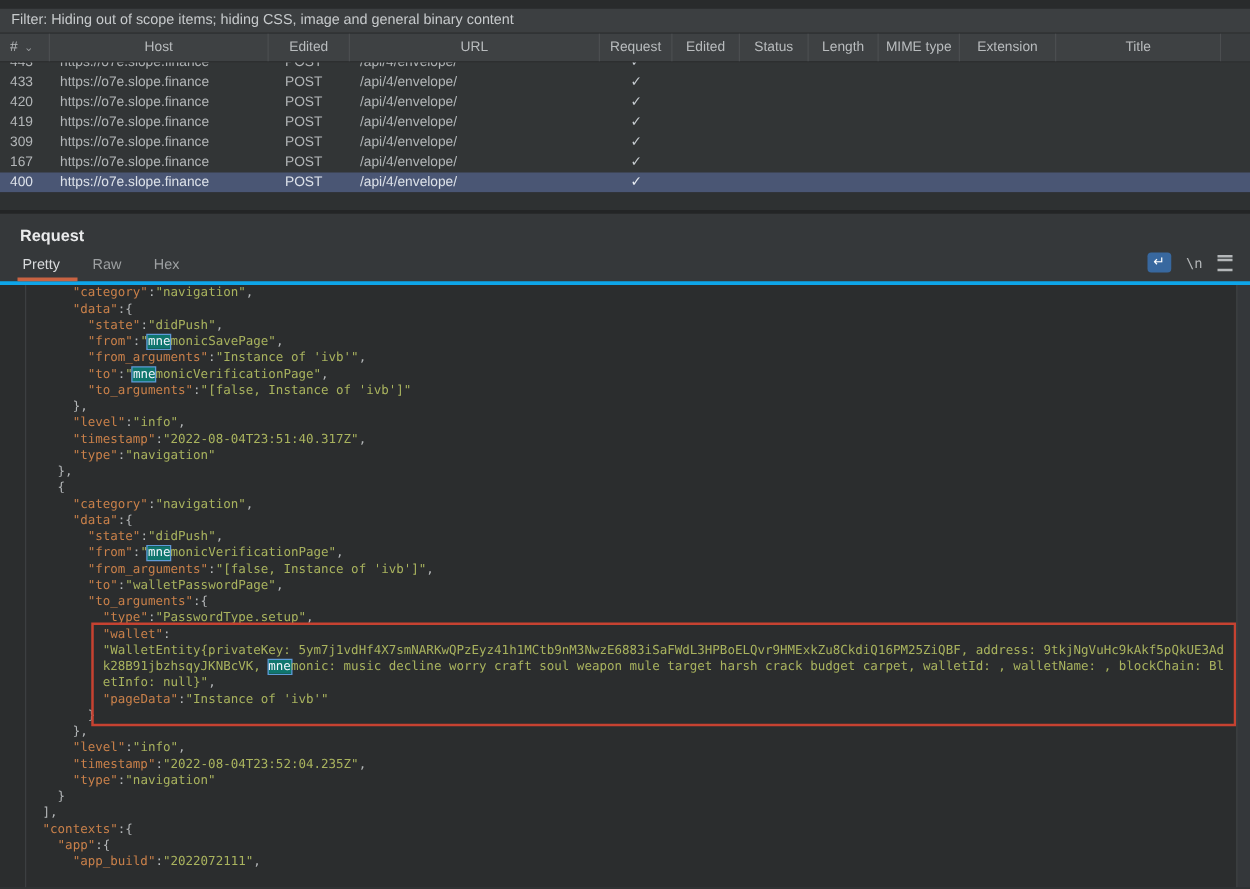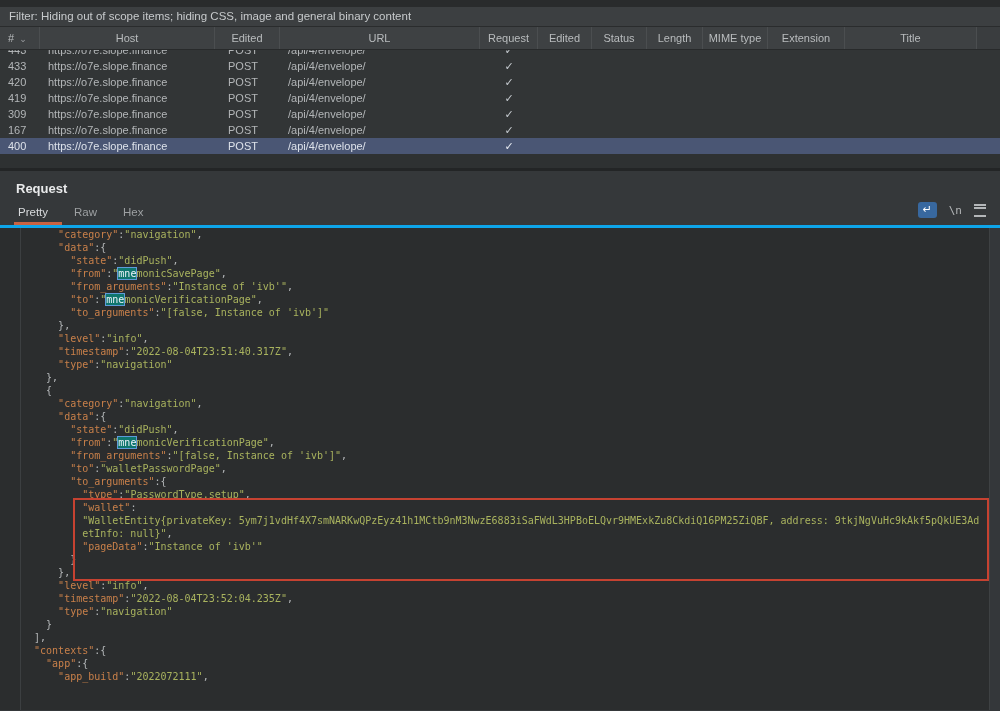--- a/index.html
+++ b/index.html
@@ -168,20 +168,21 @@
         <div class="line" style="padding-left: 6ch;"><span class="c-k">"category"</span><span class="c-p">:</span><span class="c-s">"navigation"</span><span class="c-p">,</span></div>
         <div class="line" style="padding-left: 6ch;"><span class="c-k">"data"</span><span class="c-p">:{</span></div>
         <div class="line" style="padding-left: 8ch;"><span class="c-k">"state"</span><span class="c-p">:</span><span class="c-s">"didPush"</span><span class="c-p">,</span></div>
         <div class="line" style="padding-left: 8ch;"><span class="c-k">"from"</span><span class="c-p">:</span><span class="c-s">"</span><span class="c-h">mne</span><span class="c-s">monicVerificationPage"</span><span class="c-p">,</span></div>
         <div class="line" style="padding-left: 8ch;"><span class="c-k">"from_arguments"</span><span class="c-p">:</span><span class="c-s">"[false, Instance of 'ivb']"</span><span class="c-p">,</span></div>
         <div class="line" style="padding-left: 8ch;"><span class="c-k">"to"</span><span class="c-p">:</span><span class="c-s">"walletPasswordPage"</span><span class="c-p">,</span></div>
         <div class="line" style="padding-left: 8ch;"><span class="c-k">"to_arguments"</span><span class="c-p">:{</span></div>
         <div class="line" style="padding-left: 10ch;"><span class="c-k">"type"</span><span class="c-p">:</span><span class="c-s">"PasswordType.setup"</span><span class="c-p">,</span></div>
         <div class="line" style="padding-left: 10ch;"><span class="c-k">"wallet"</span><span class="c-p">:</span></div>
         <div class="line" style="padding-left: 10ch;"><span class="c-s">"WalletEntity{privateKey: 5ym7j1vdHf4X7smNARKwQPzEyz41h1MCtb9nM3NwzE6883iSaFWdL3HPBoELQvr9HMExkZu8CkdiQ16PM25ZiQBF, address: 9tkjNgVuHc9kAkf5pQkUE3Ad</span></div>
+        <div class="line" style="padding-left: 10ch;"><span class="c-s">k28B91jbzhsqyJKNBcVK, </span><span class="c-h">mne</span><span class="c-s">monic: music decline worry craft soul weapon mule target harsh crack budget carpet, walletId: , walletName: , blockChain: Bl</span></div>
         <div class="line" style="padding-left: 10ch;"><span class="c-s">etInfo: null}"</span><span class="c-p">,</span></div>
         <div class="line" style="padding-left: 10ch;"><span class="c-k">"pageData"</span><span class="c-p">:</span><span class="c-s">"Instance of 'ivb'"</span></div>
         <div class="line" style="padding-left: 8ch;"><span class="c-p">}</span></div>
         <div class="line" style="padding-left: 6ch;"><span class="c-p">},</span></div>
         <div class="line" style="padding-left: 6ch;"><span class="c-k">"level"</span><span class="c-p">:</span><span class="c-s">"info"</span><span class="c-p">,</span></div>
         <div class="line" style="padding-left: 6ch;"><span class="c-k">"timestamp"</span><span class="c-p">:</span><span class="c-s">"2022-08-04T23:52:04.235Z"</span><span class="c-p">,</span></div>
         <div class="line" style="padding-left: 6ch;"><span class="c-k">"type"</span><span class="c-p">:</span><span class="c-s">"navigation"</span></div>
         <div class="line" style="padding-left: 4ch;"><span class="c-p">}</span></div>
         <div class="line" style="padding-left: 2ch;"><span class="c-p">],</span></div>
         <div class="line" style="padding-left: 2ch;"><span class="c-k">"contexts"</span><span class="c-p">:{</span></div>

